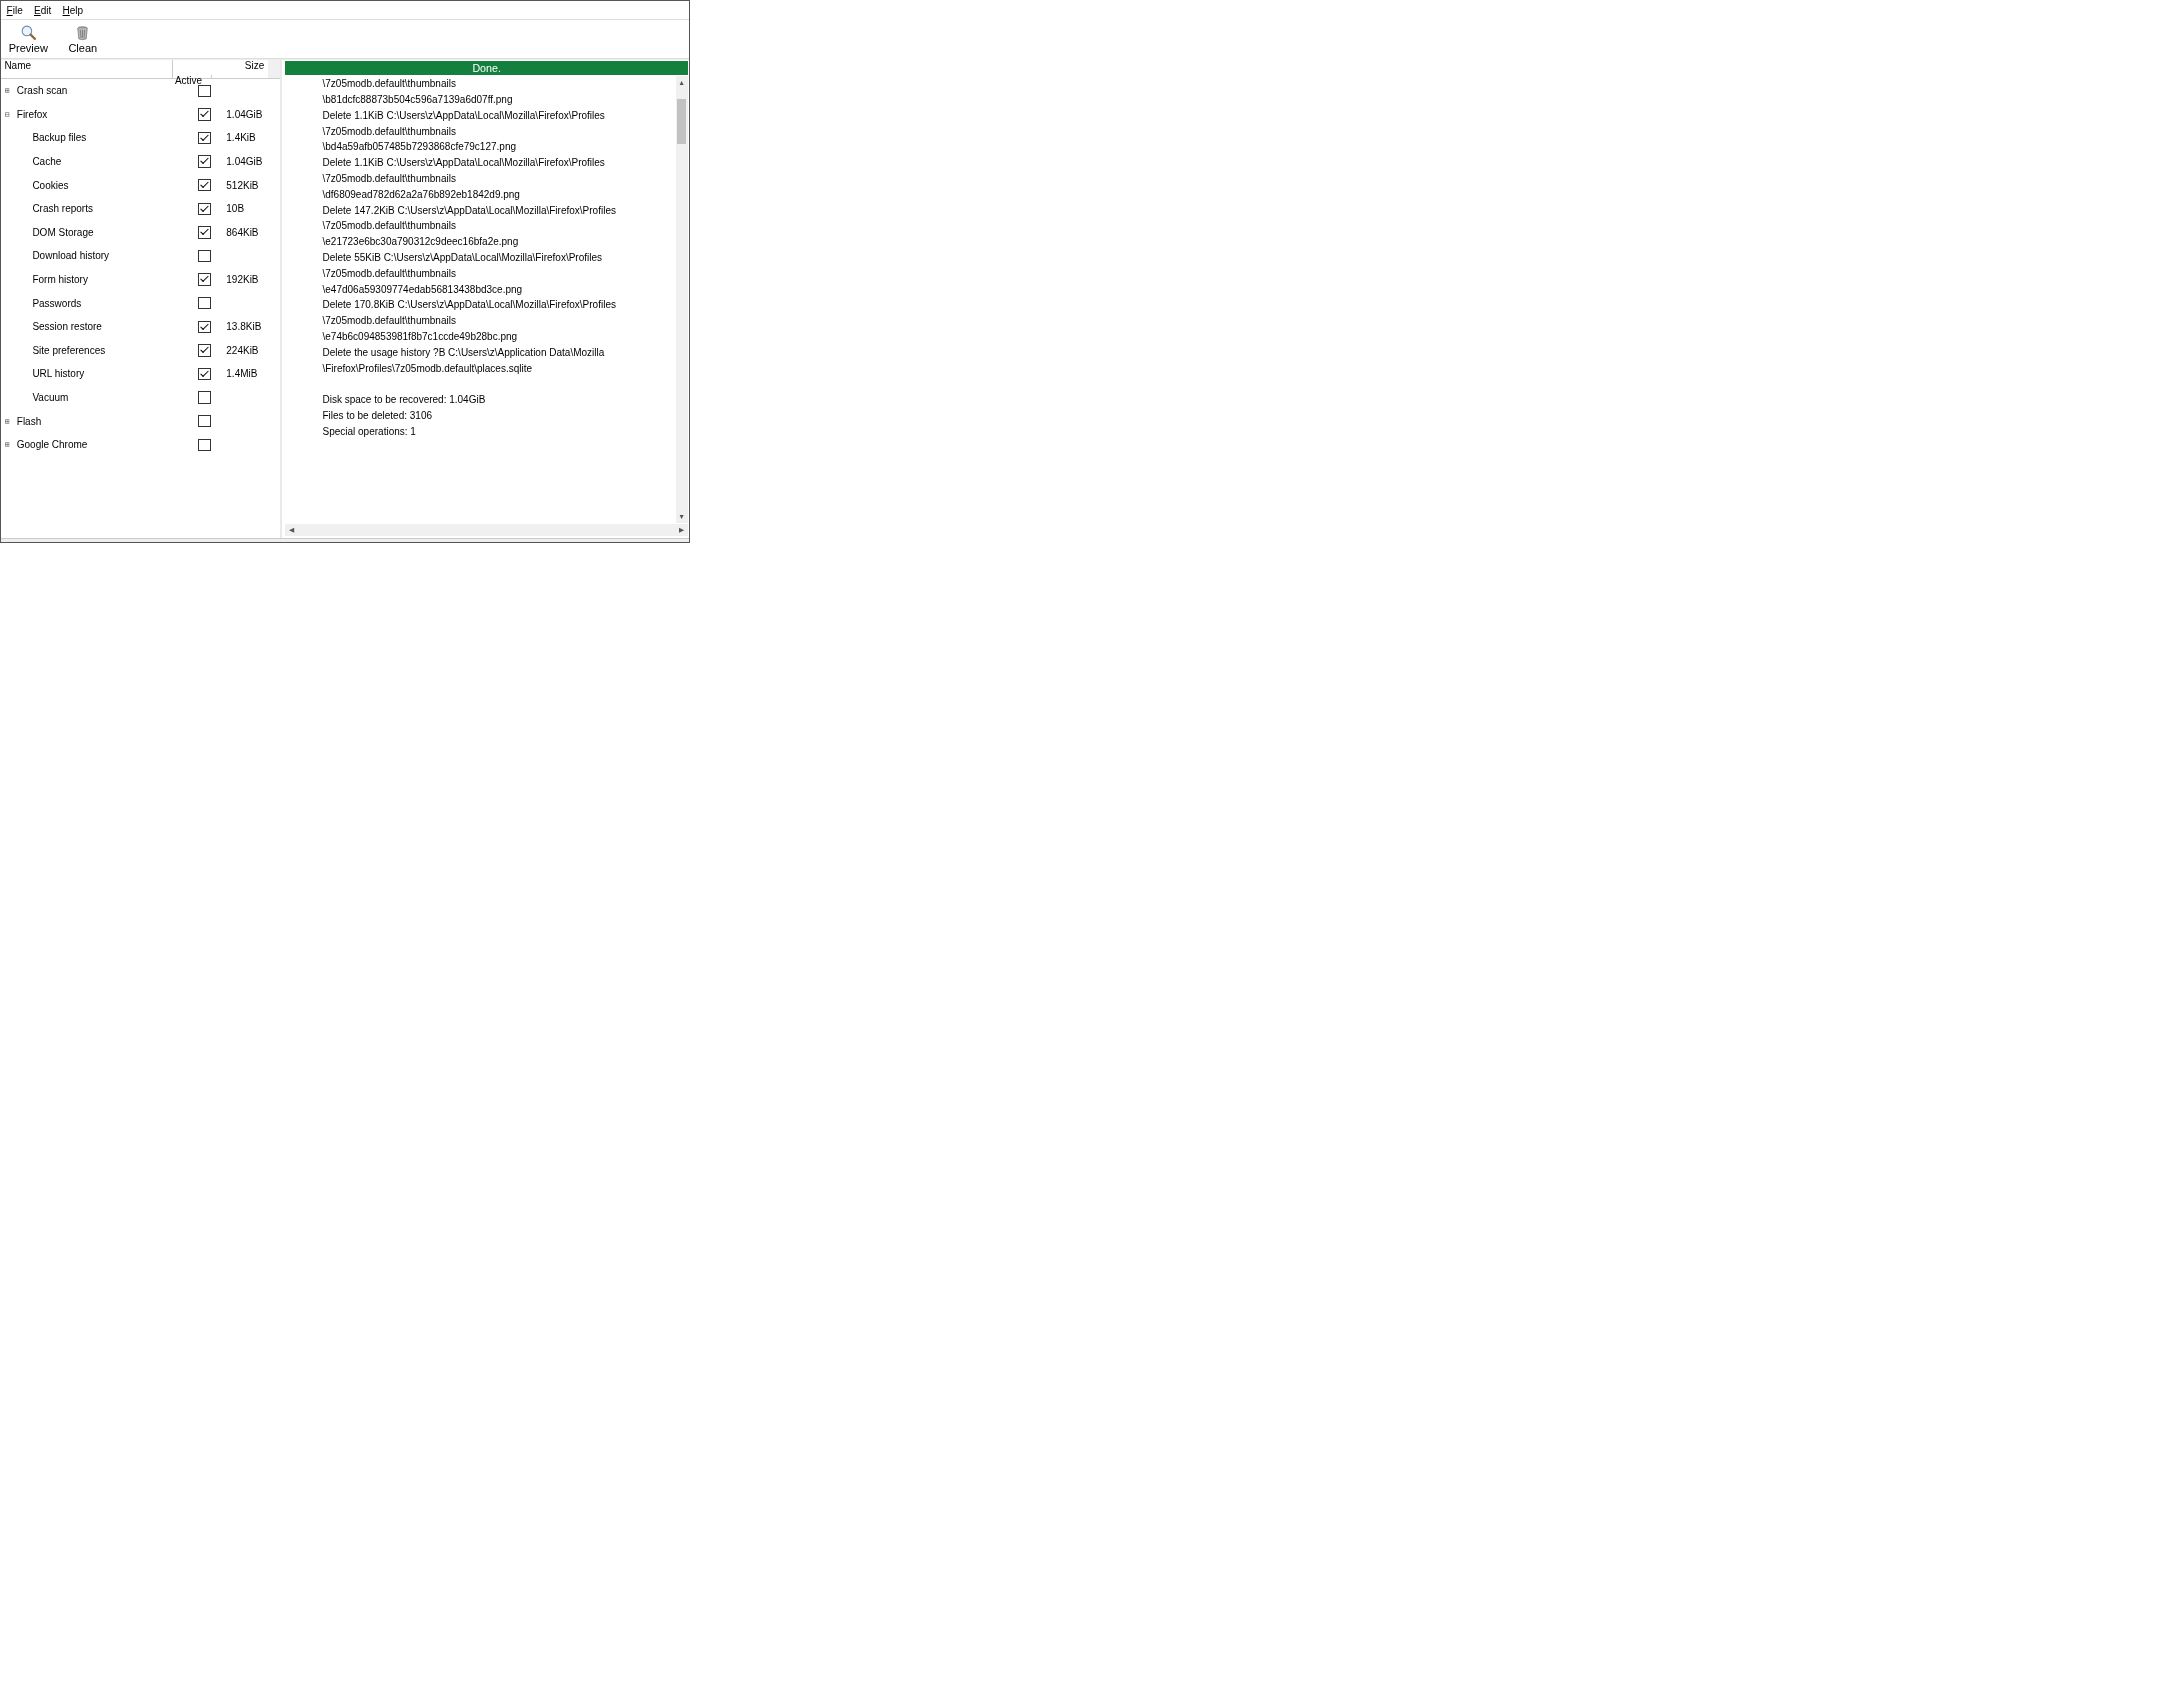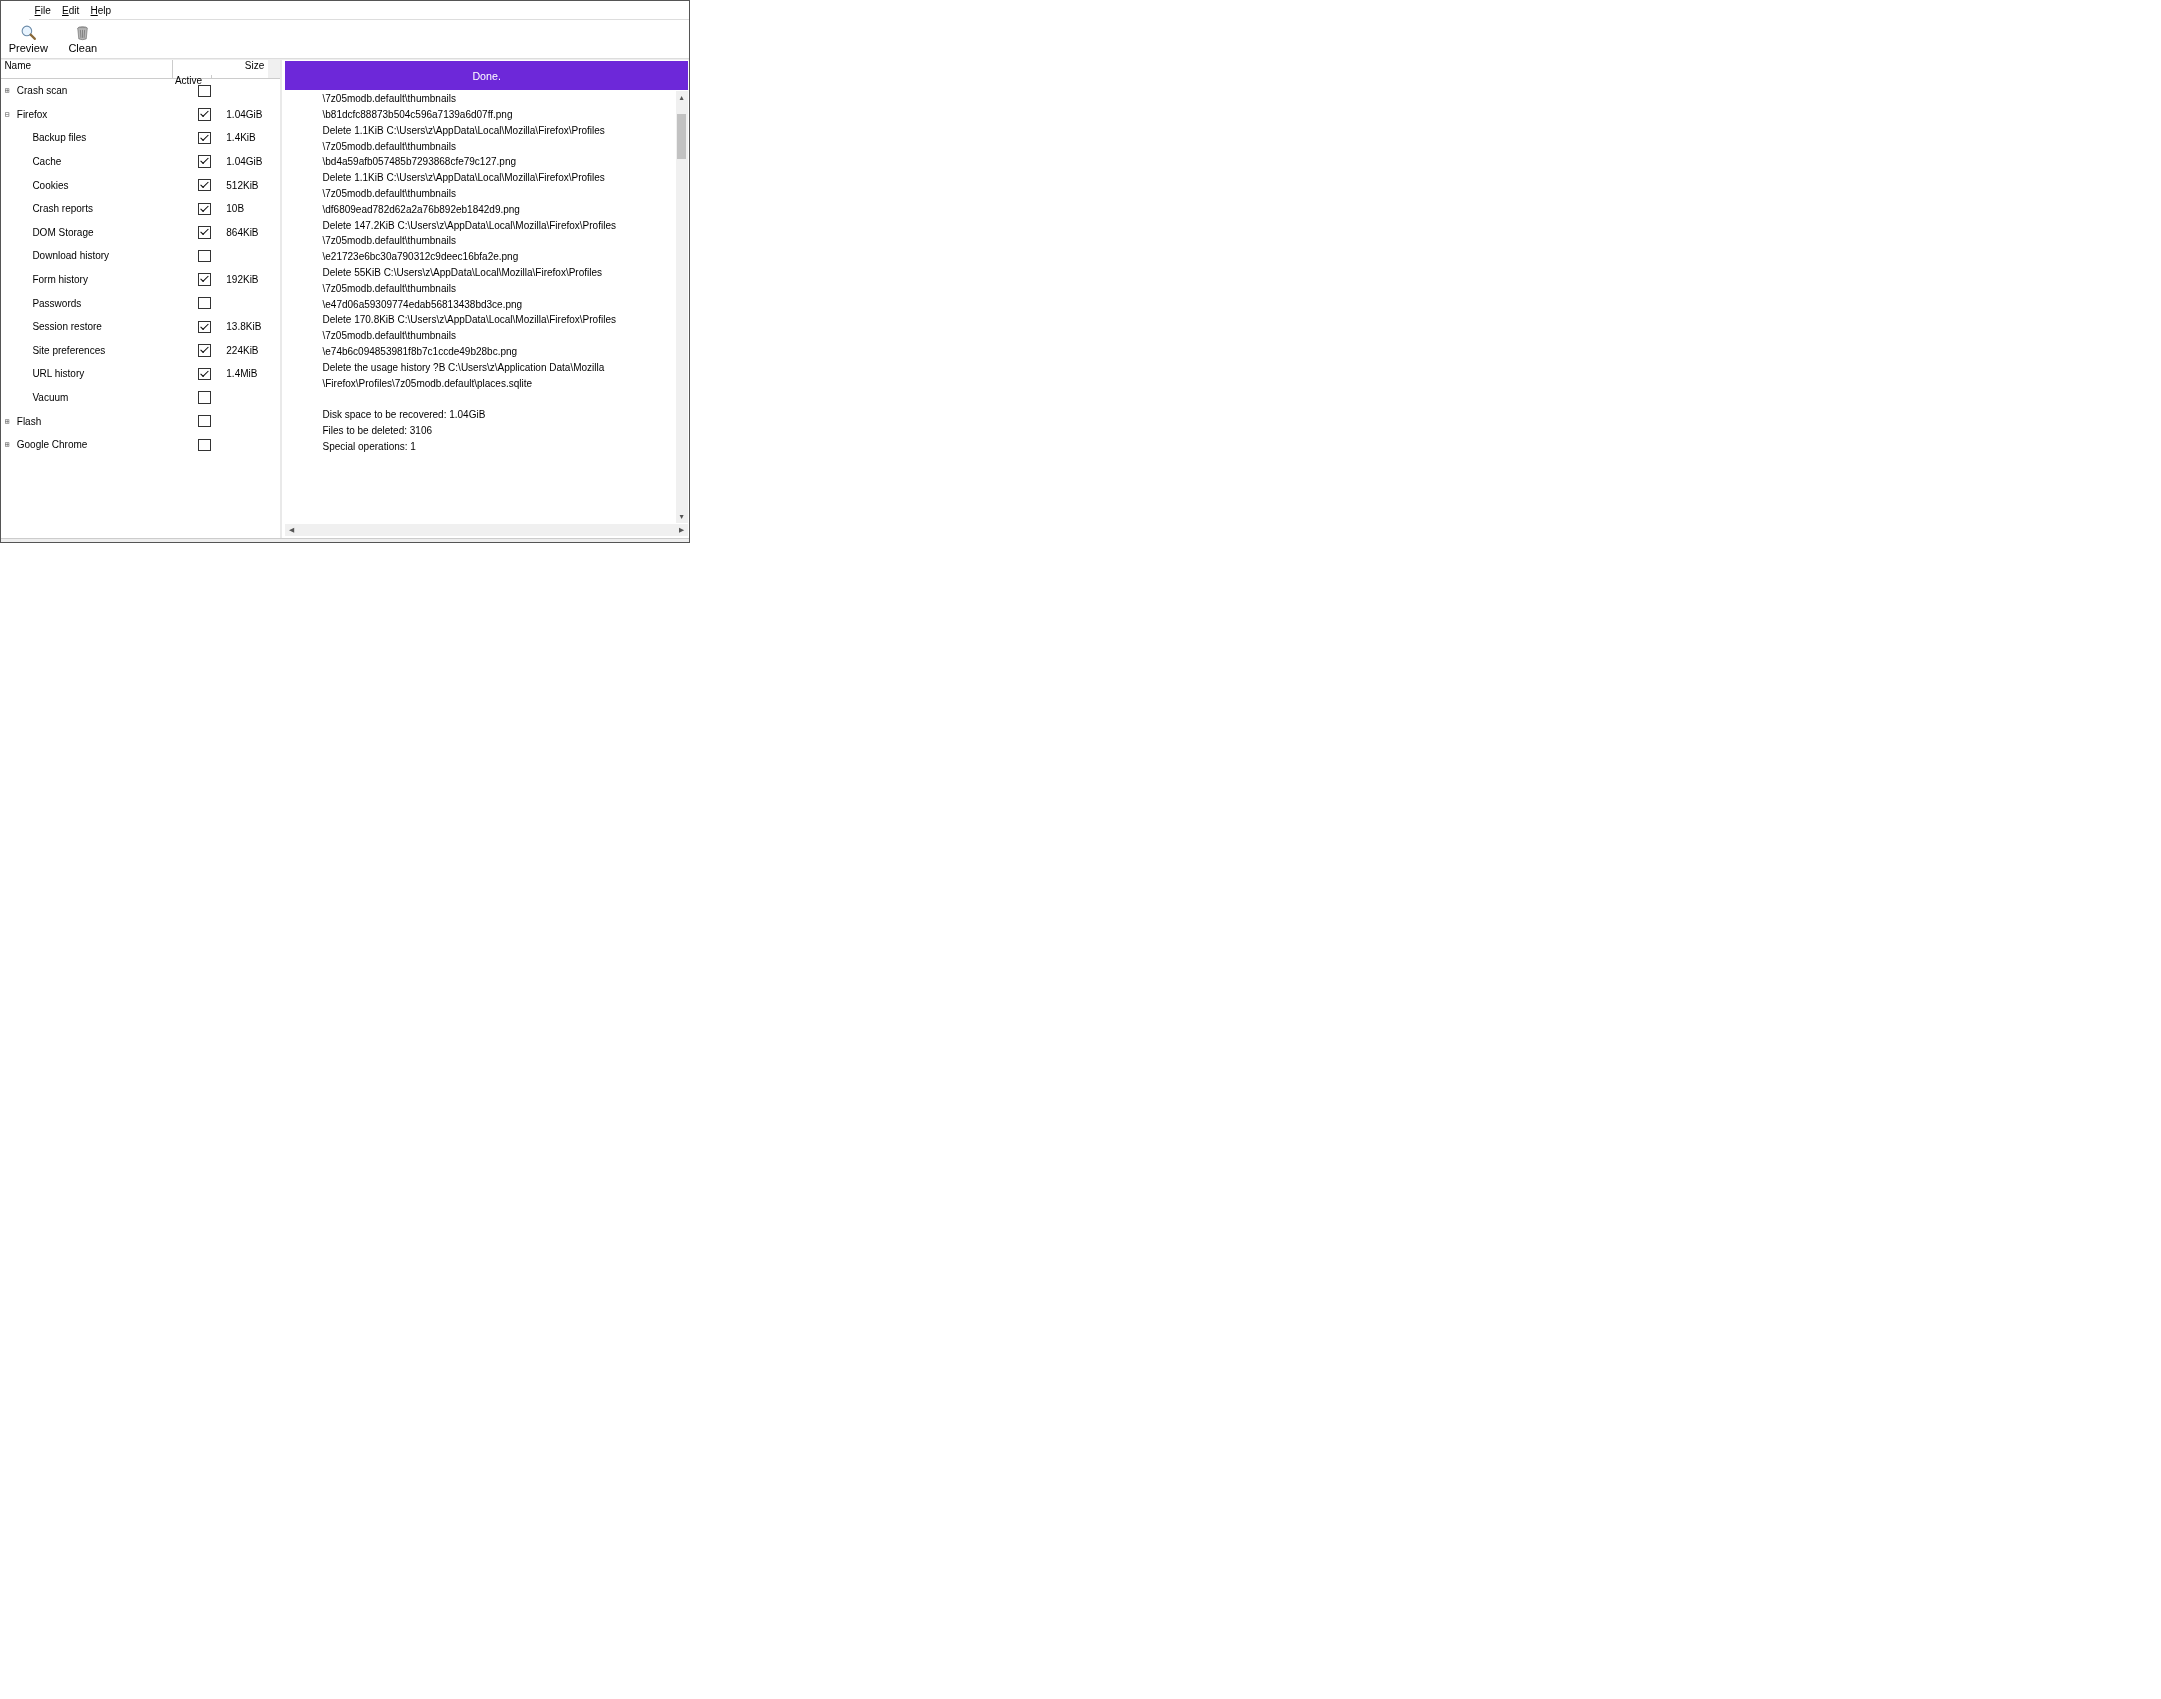--- a/index.html
+++ b/index.html
@@ -42,21 +42,20 @@
   .titlebar .win-btn svg { stroke: #000; stroke-width: 1.4; fill: none; }
   
   .menubar {
     height: 19px;
     display: flex;
     align-items: center;
     padding: 0 5.6px;
     gap: 11.3px;
     font-size: 10px;
     border-bottom: 0.6px solid #ddd;
-    margin-left: 28px;
   }
   .menubar .menu-item .ul { text-decoration: underline; }
   
   .toolbar {
     height: 39px;
     display: flex;
     align-items: center;
     gap: 13.5px;
     padding: 2.3px 6.8px 2.3px 6.8px;
     border-bottom: 0.6px solid #ddd;
@@ -133,22 +132,22 @@
   
   .right-pane {
     flex: 1 1 auto;
     display: flex; flex-direction: column;
     min-width: 0;
     position: relative;
     padding: 1.1px 1.1px 1.1px 3.4px;
     background: #fff;
   }
   .status-bar {
-    height: 29px;
-    background: #6d28d9;
+    height: 14px;
+    background: #15803d;
     color: #fff;
     font-size: 10.7px;
     display: flex; align-items: center; justify-content: center;
     margin-bottom: 1.1px;
   }
   .log-wrap {
     flex: 1 1 auto;
     display: flex;
     min-height: 0;
   }

